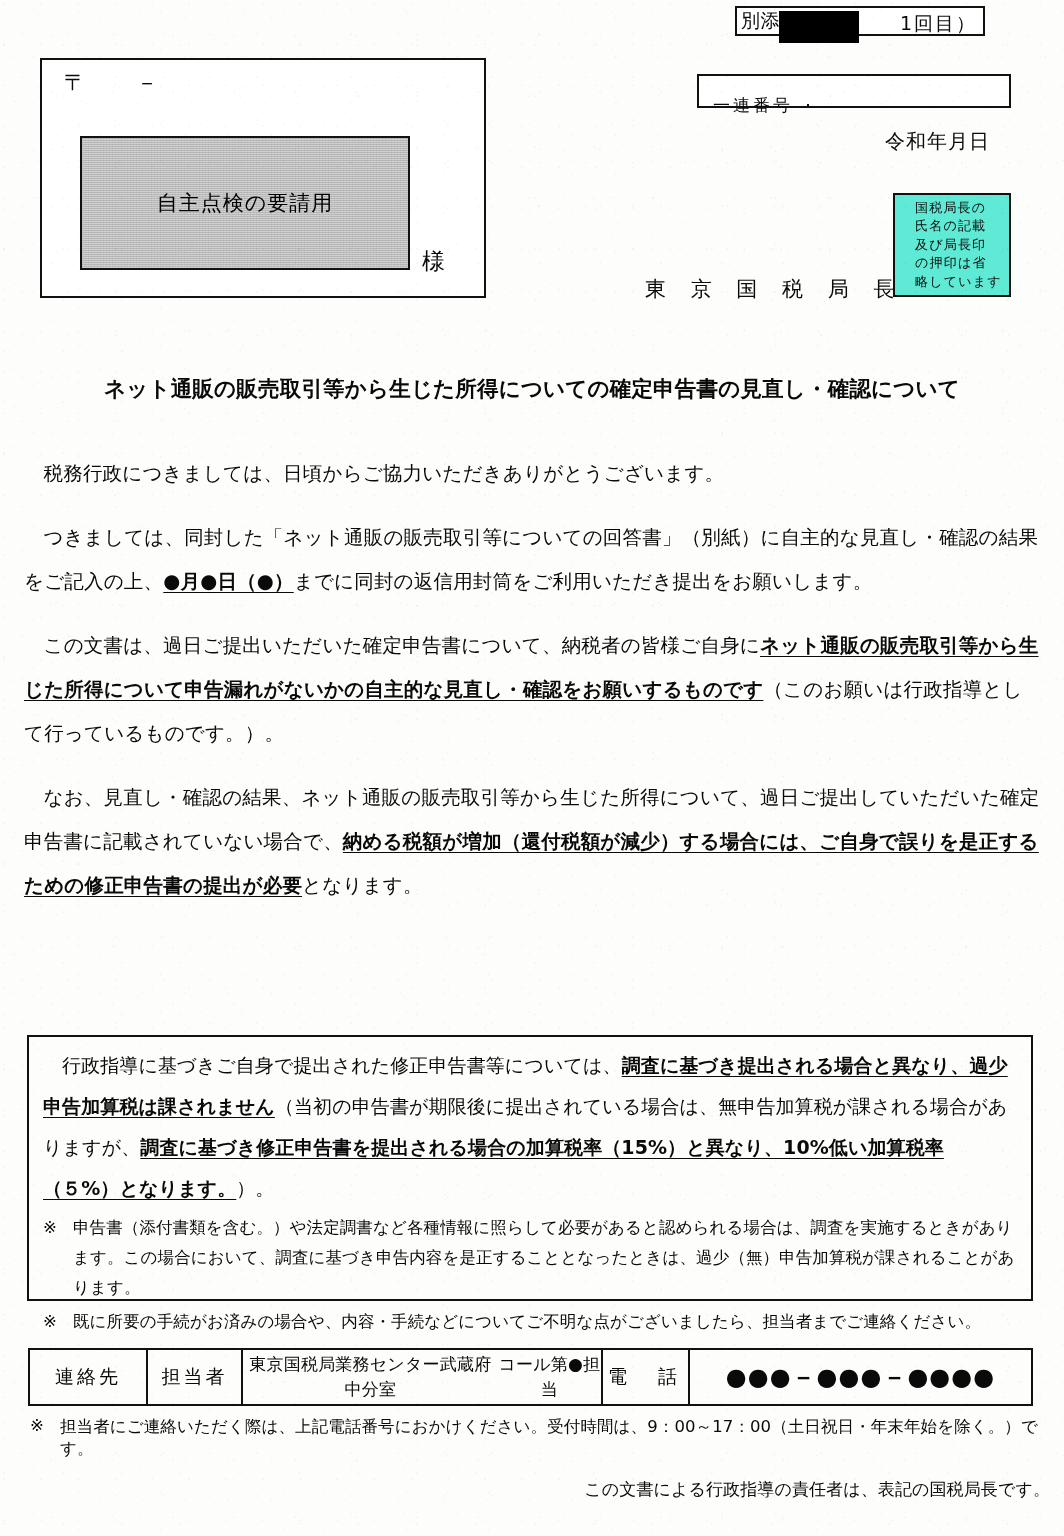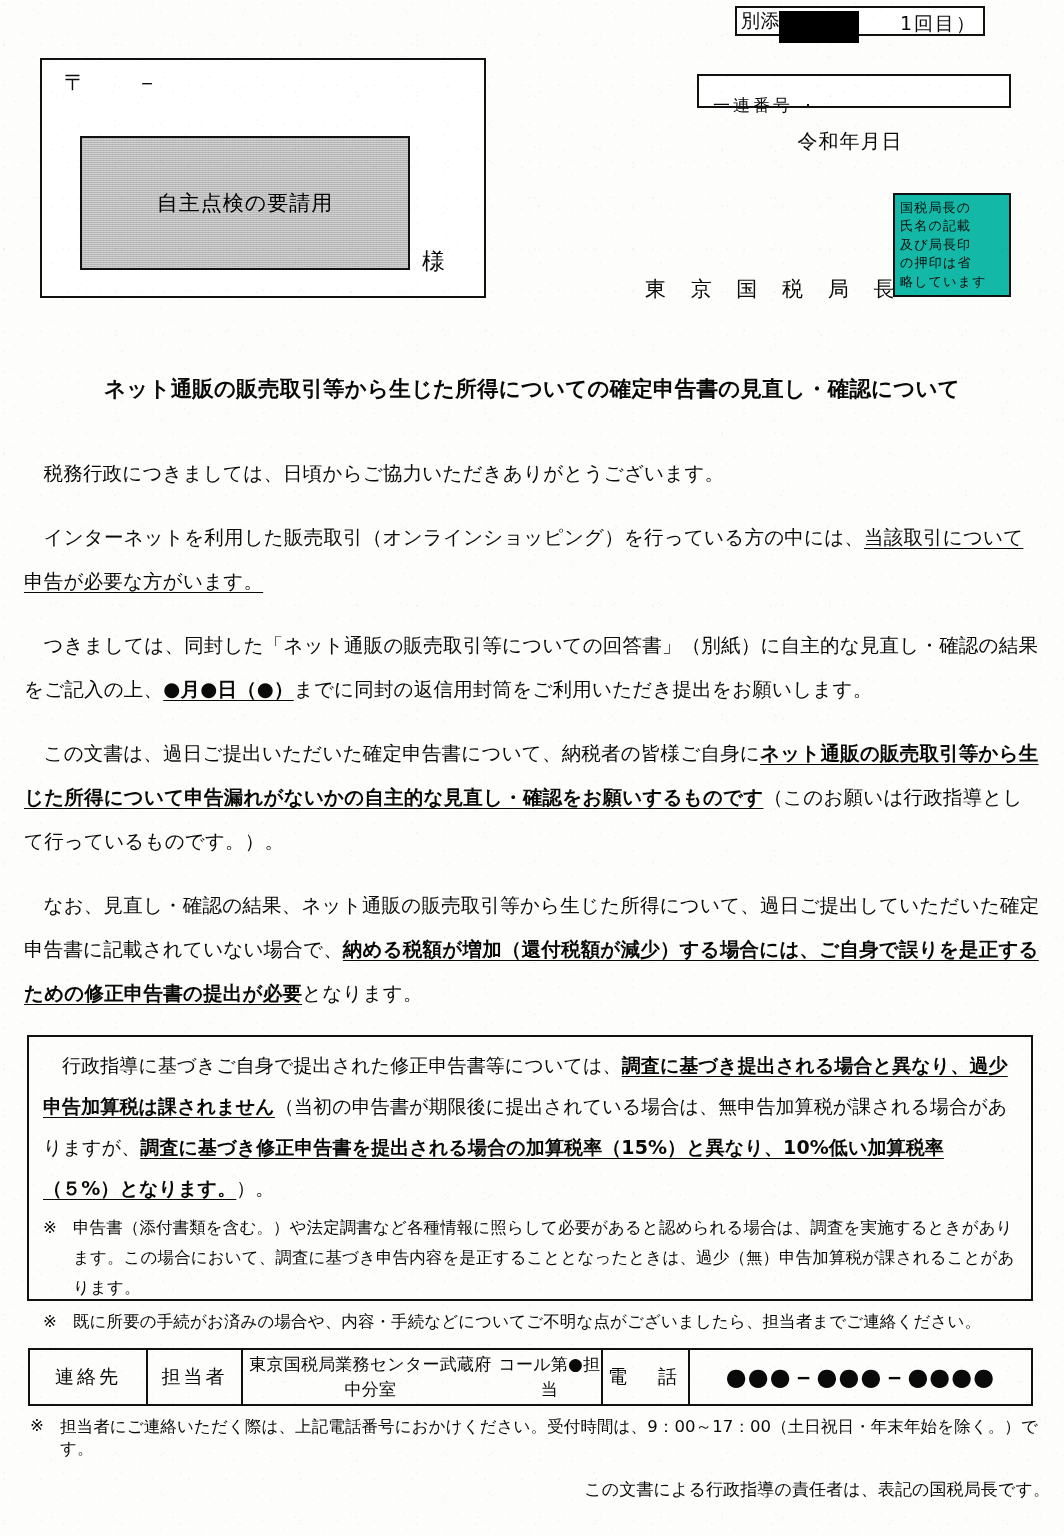--- a/index.html
+++ b/index.html
@@ -48,21 +48,21 @@
   }
   .ichiren-label{
     width:108px;display:flex;align-items:center;justify-content:center;
     border-right:2px solid #111;font-size:17px;letter-spacing:3px;margin-top:28px;
   }
   .ichiren-value{flex:1;}
 
   
   .date-line{
     position:absolute;left:700px;top:128px;width:300px;
-    font-size:20px;letter-spacing:1px;display:flex;justify-content:center;
+    font-size:20px;letter-spacing:1px;display:flex;justify-content:flex-end;
     padding:0 10px;box-sizing:border-box;
   }
 
   
   .addr-box{
     position:absolute;left:40px;top:58px;width:446px;height:240px;
     border:2px solid #111;box-sizing:border-box;background:#fff;
   }
   .zip-row{
     position:absolute;left:22px;top:8px;font-size:22px;letter-spacing:2px;
@@ -78,22 +78,22 @@
     display:flex;align-items:center;justify-content:center;
     font-size:21px;letter-spacing:1px;color:#000;
   }
   .sama{
     position:absolute;left:380px;top:186px;font-size:23px;
   }
 
   
   .stamp-box{
     position:absolute;left:893px;top:193px;width:118px;height:104px;
-    border:2px solid #111;box-sizing:border-box;background:#14b8a6;
-    padding:4px 5px;
+    border:2px solid #111;box-sizing:border-box;background:#5eead4;
+    padding:4px 20px;
     font-size:13px;line-height:1.42;letter-spacing:1.2px;
   }
   .stamp-box div{white-space:nowrap;}
   .bureau-name{
     position:absolute;left:645px;top:275px;font-size:21px;letter-spacing:9px;
     font-weight:500;
   }
 
   
   .title{
@@ -196,23 +196,20 @@
 
   <div class="bureau-name">東 京 国 税 局 長</div>
 
   <div class="title">ネット通販の販売取引等から生じた所得についての確定申告書の見直し・確認について</div>
 
   <div class="body">
     <p class="ind">
       <span>税務行政につきましては、日頃からご協力いただきありがとうございます。</span>
     </p>
 
-    <p class="ind">
-      <span>インターネットを利用した販売取引（オンラインショッピング）を行っている方の中には、</span><span class="u">当該取引について申告が必要な方がいます。</span>
-    </p>
 
     <p class="ind">
       <span>つきましては、同封した「ネット通販の販売取引等についての回答書」（別紙）に自主的な見直し・確認の結果をご記入の上、</span><span class="bu">●月●日（●）</span><span>までに同封の返信用封筒をご利用いただき提出をお願いします。</span>
     </p>
 
     <p class="ind">
       <span>この文書は、過日ご提出いただいた確定申告書について、納税者の皆様ご自身に</span><span class="bu">ネット通販の販売取引等から生じた所得について申告漏れがないかの自主的な見直し・確認をお願いするものです</span><span>（このお願いは行政指導として行っているものです。）。</span>
     </p>
 
     <p class="ind">

